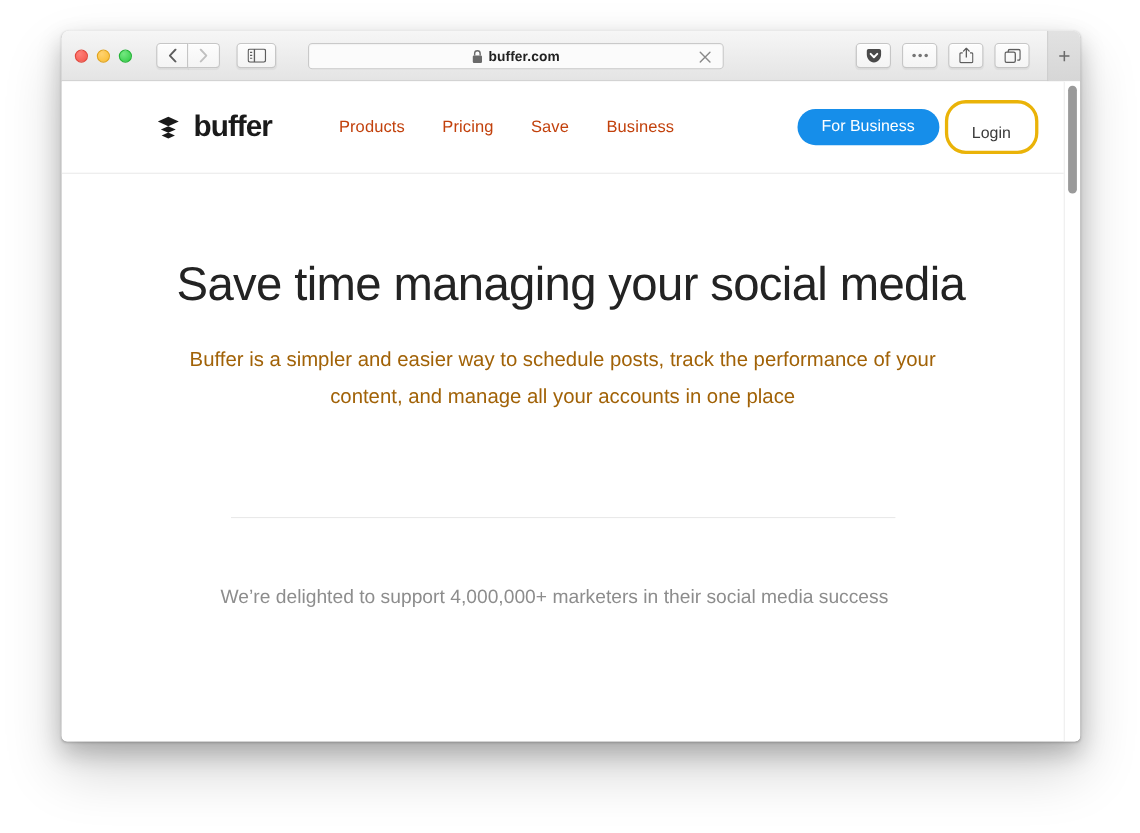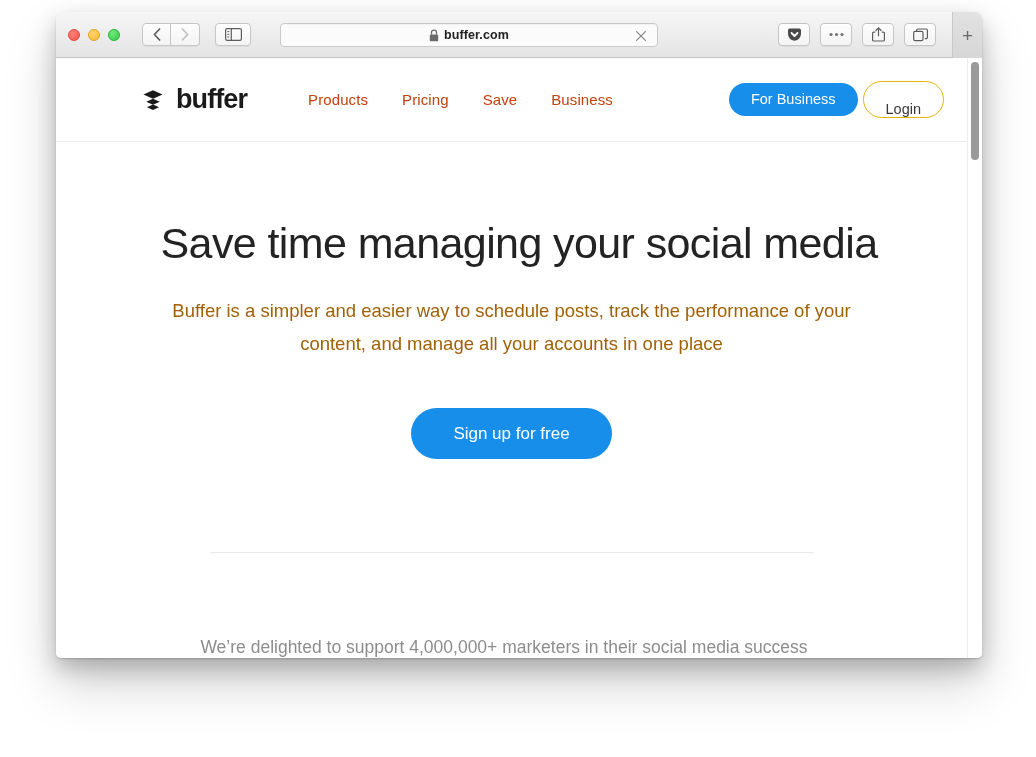--- a/index.html
+++ b/index.html
@@ -10,21 +10,21 @@
     overflow: hidden;
     background: #ffffff;
     font-family: "Liberation Sans", sans-serif;
     -webkit-font-smoothing: antialiased;
   }
 
   
   #browser-window {
     position: absolute;
     left: 56px;
-    top: 12px;
+    top: 28px;
     width: 926px;
     height: 646px;
     border-radius: 7px 7px 5px 5px;
     background: #ffffff;
     box-shadow:
       0 1px 2px rgba(0,0,0,0.18),
       0 10px 22px rgba(0,0,0,0.22),
       0 26px 52px rgba(0,0,0,0.18);
     overflow: hidden;
   }
@@ -211,24 +211,24 @@
     border-radius: 19px;
     padding: 0 22px;
     height: 33px;
     line-height: 33px;
     white-space: nowrap;
   }
   #btn-login {
     background: transparent;
     color: #3a3a3a;
     font-size: 14.5px;
-    border: 1px solid #eab308;
+    border: 3px solid #eab308;
     border-radius: 19px;
     padding: 12px 22px;
-    height: 37px;
+    height: 49px;
     line-height: 31px;
     white-space: nowrap;
   }
 
   
   #hero {
     padding-top: 78px;
     text-align: center;
     padding-right: 15px;
   }
@@ -264,21 +264,21 @@
   }
 
   #hero-divider {
     width: 604px;
     height: 1px;
     background: #e9e9e9;
     margin: 93px auto 0;
   }
 
   #social-proof {
-    margin-top: 84px;
+    margin-top: 61px;
     text-align: center;
     font-size: 17.5px;
     color: #8d8d8d;
     padding-right: 15px;
   }
 </style>
 </head>
 <body>
 
 <div id="browser-window">
@@ -384,23 +384,20 @@
 
       <div id="nav-actions">
         <button id="btn-for-business">For Business</button>
         <button id="btn-login">Login</button>
       </div>
     </div>
 
     <div id="hero">
       <h1 id="hero-headline">Save time managing your social media</h1>
       <p id="hero-sub">Buffer is a simpler and easier way to schedule posts, track the performance of your content, and manage all your accounts in one place</p>
-      <div id="hero-cta-wrap">
-        <button id="btn-signup">Sign up for free</button>
-      </div>
       <div id="hero-divider"></div>
       <p id="social-proof">We’re delighted to support 4,000,000+ marketers in their social media success</p>
     </div>
 
     <div id="page-scrollbar">
       <div id="page-scrollbar-thumb"></div>
     </div>
   </div>
 </div>
 

